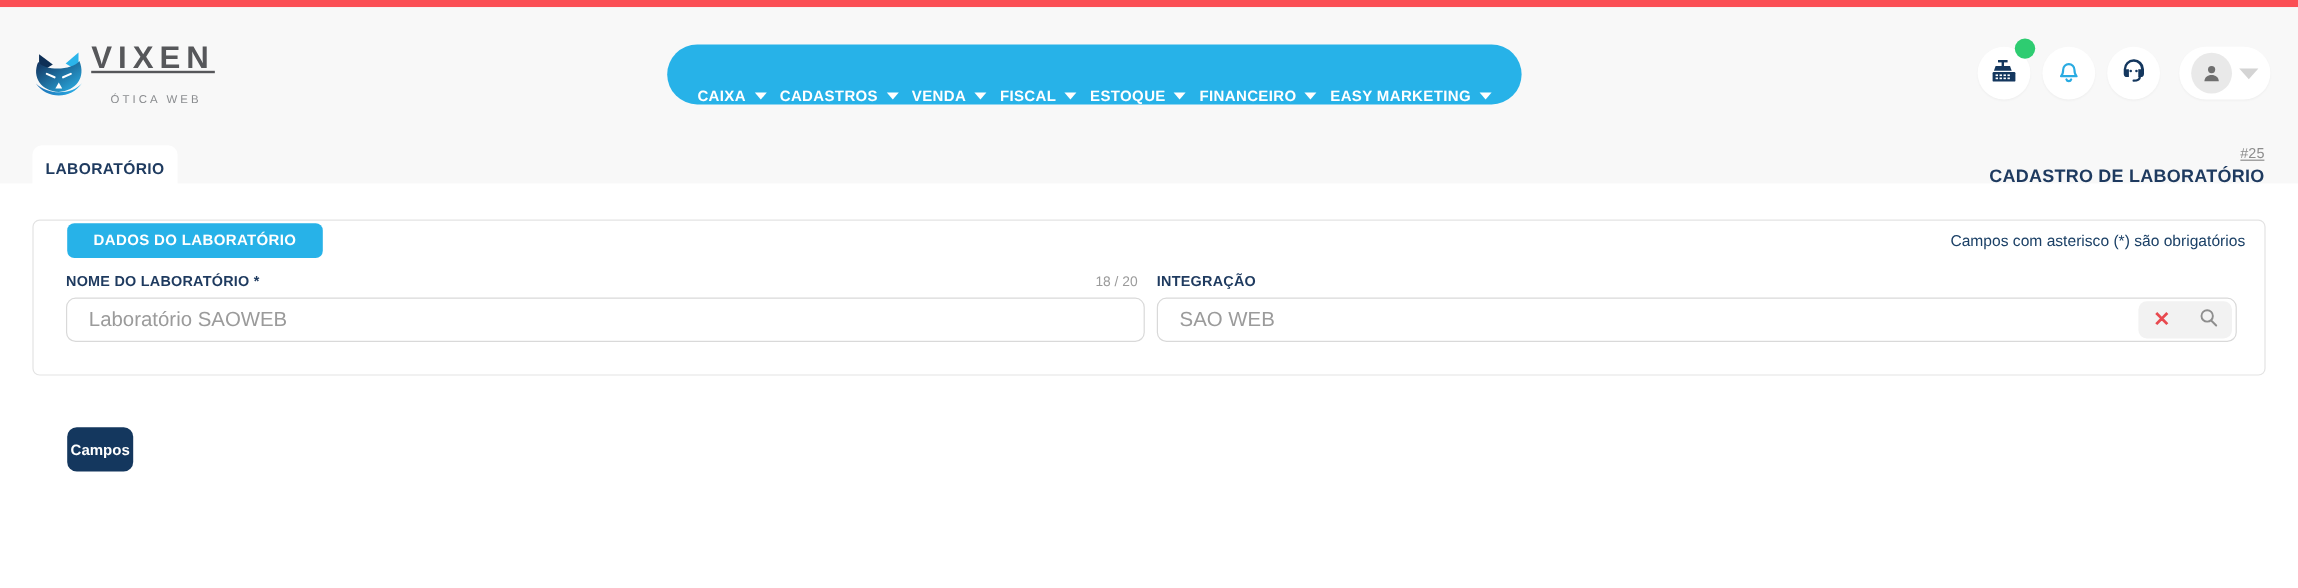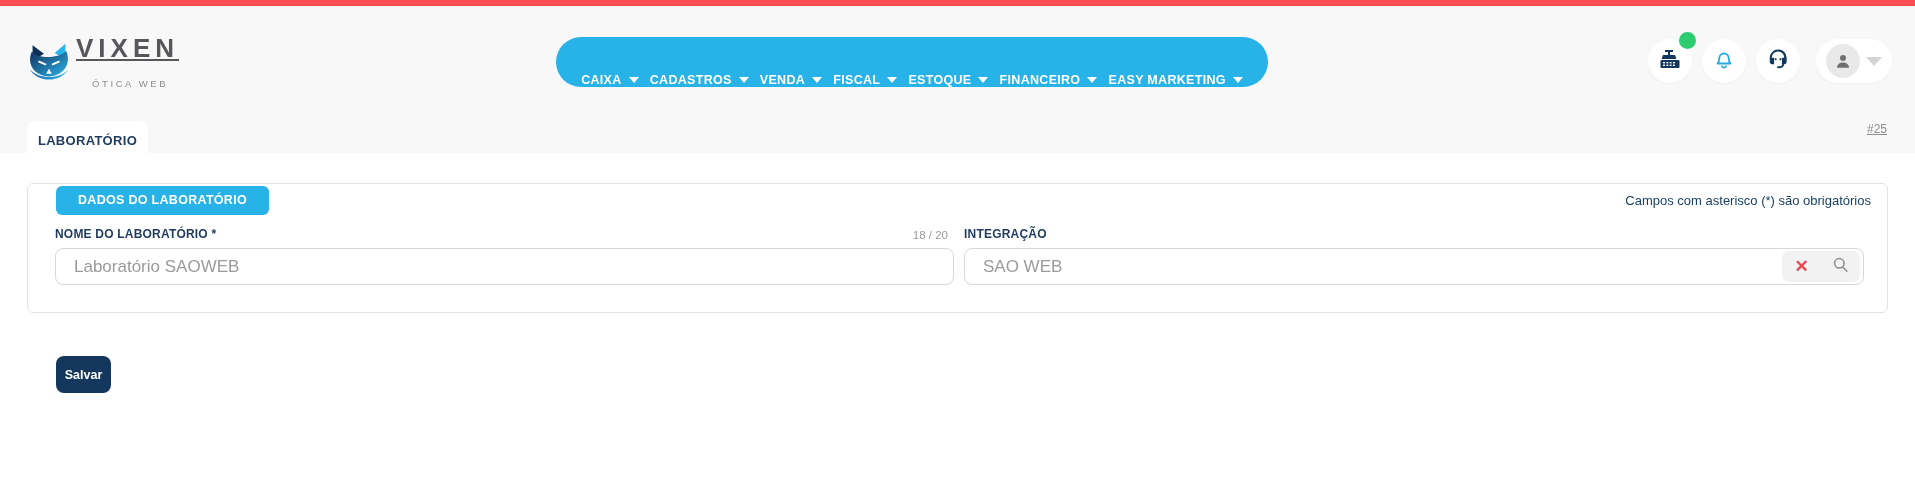--- a/index.html
+++ b/index.html
@@ -192,20 +192,21 @@
           </svg>
         </span>
         <span class="chev-down"></span>
       </div>
     </div>
 
     <div class="tab">LABORATÓRIO</div>
 
     <div class="page-title-wrap">
       <span class="record-number">#25</span>
+      <div class="page-title">CADASTRO DE LABORATÓRIO</div>
     </div>
   </div>
 
   <div class="main">
     <div class="card">
       <div class="section-badge">DADOS DO LABORATÓRIO</div>
       <div class="required-note">Campos com asterisco (*) são obrigatórios</div>
 
       <div class="field-col col-nome">
         <div class="label-row">
@@ -230,16 +231,16 @@
                 <svg width="19" height="19" viewBox="0 0 24 24" fill="none" stroke="#8e8e8e" stroke-width="2" stroke-linecap="round">
                   <circle cx="10.5" cy="10.5" r="6"></circle>
                   <path d="M15 15.5 L20 20.5"></path>
                 </svg>
               </span>
             </div>
           </div>
         </div>
       </div>
 
-      <button class="save-btn">Salvar</button>
+      <button class="save-btn">Campos</button>
     </div>
   </div>
 </div>
 
 </body></html>

